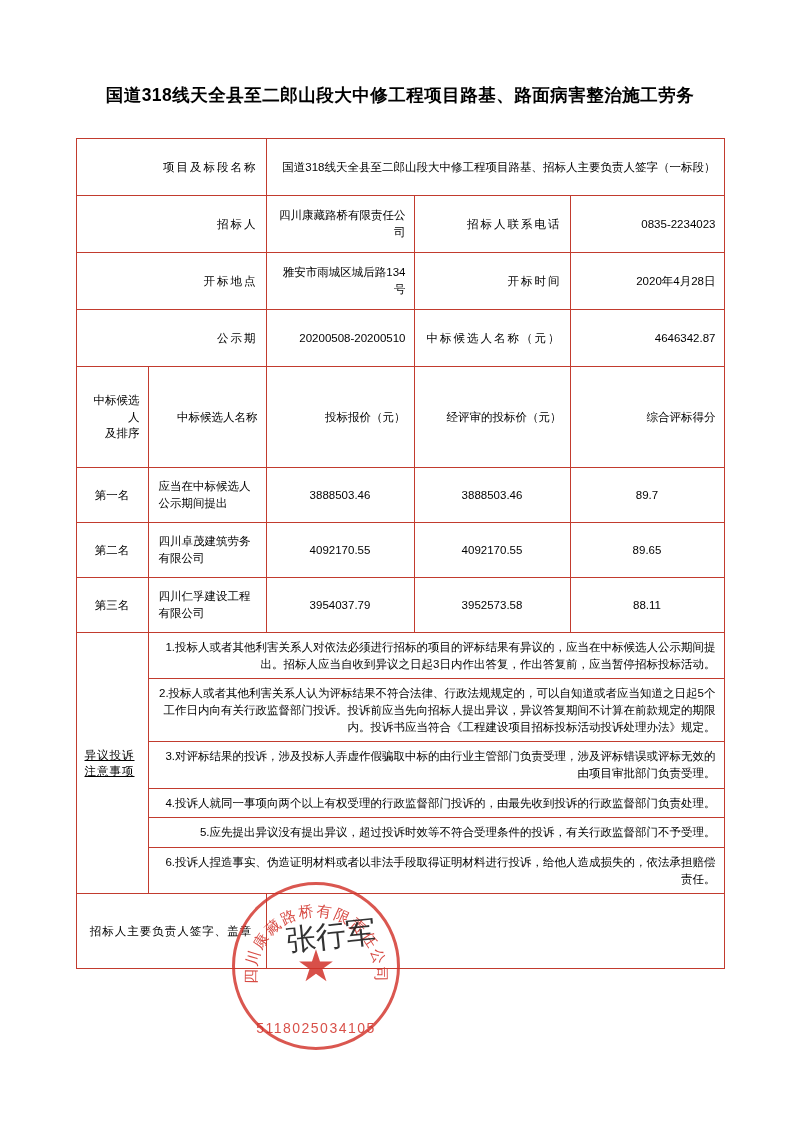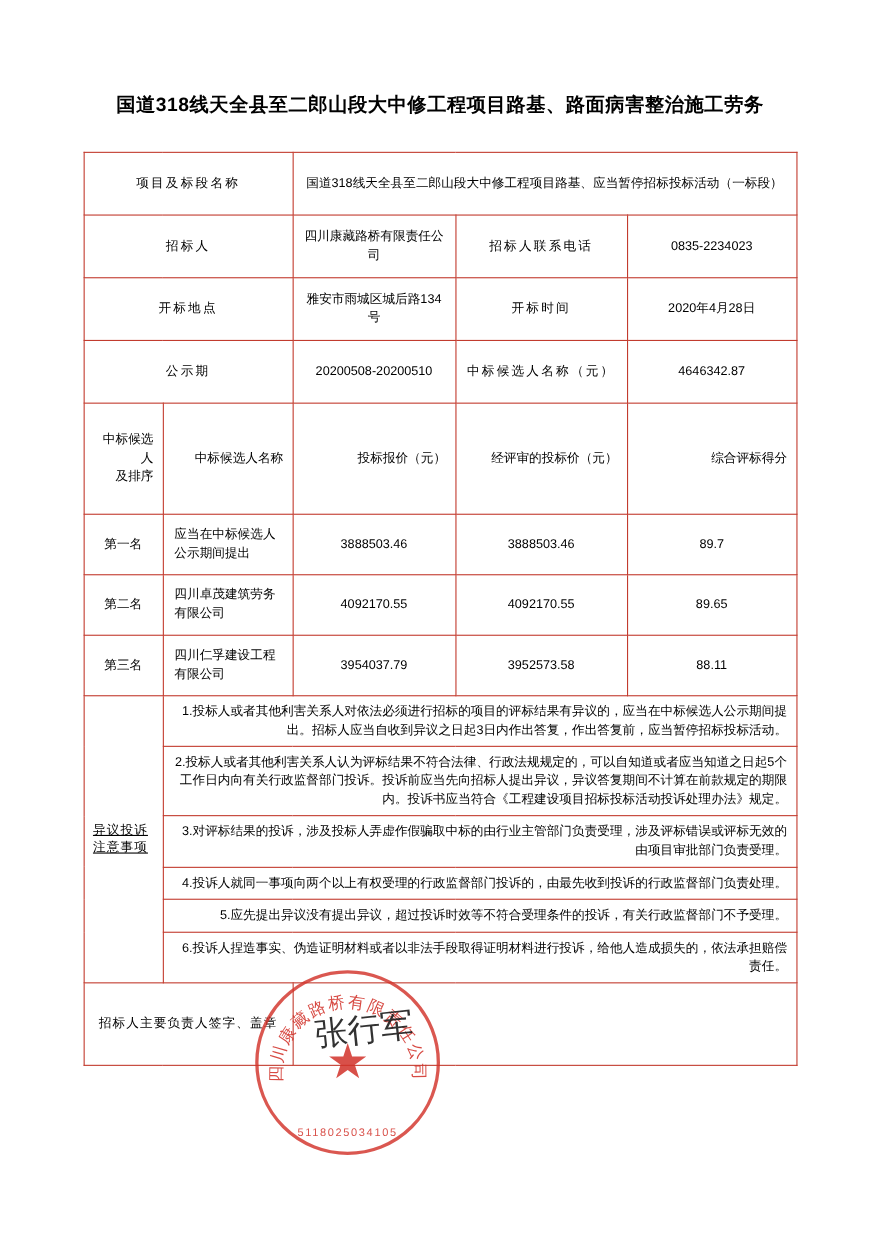--- a/index.html
+++ b/index.html
@@ -48,21 +48,21 @@
     vertical-align: middle;
     word-break: break-all;
   }
   td.label {
     text-align: center;
     letter-spacing: 2px;
   }
   td.val {
     text-align: center;
   }
-  .h-row td { height: 44px; }
+  .h-row td { height: 44px; text-align: right; }
   .cand-head td {
     text-align: right;
     height: 88px;
   }
   .cand-row td {
     height: 42px;
     text-align: center;
   }
   .cand-row td.name {
     text-align: left;
@@ -125,21 +125,21 @@
     font-family: "Liberation Serif", "DejaVu Serif", serif;
     letter-spacing: 2px;
     opacity: 0.88;
   }
   .seal .code {
     position: absolute;
     left: 0;
     right: 0;
     bottom: 14px;
     text-align: center;
-    font-size: 10px;
+    font-size: 14px;
     color: #d2322a;
     letter-spacing: 1.5px;
     opacity: 0.85;
     font-family: "Liberation Sans", sans-serif;
   }
   .signature {
     position: absolute;
     left: 286px;
     top: 916px;
     font-size: 30px;
@@ -163,21 +163,21 @@
     <colgroup>
       <col style="width:72px">
       <col style="width:118px">
       <col style="width:148px">
       <col style="width:156px">
       <col style="width:154px">
     </colgroup>
     <tbody>
       <tr class="h-row">
         <td class="label" colspan="2">项目及标段名称</td>
-        <td class="val" colspan="3">国道318线天全县至二郎山段大中修工程项目路基、应当暂停招标投标活动（一标段）</td>
+        <td class="val" colspan="3">国道318线天全县至二郎山段大中修工程项目路基、招标人主要负责人签字（一标段）</td>
       </tr>
       <tr class="h-row">
         <td class="label" colspan="2">招标人</td>
         <td class="val">四川康藏路桥有限责任公司</td>
         <td class="label">招标人联系电话</td>
         <td class="val">0835-2234023</td>
       </tr>
       <tr class="h-row">
         <td class="label" colspan="2">开标地点</td>
         <td class="val">雅安市雨城区城后路134号</td>

